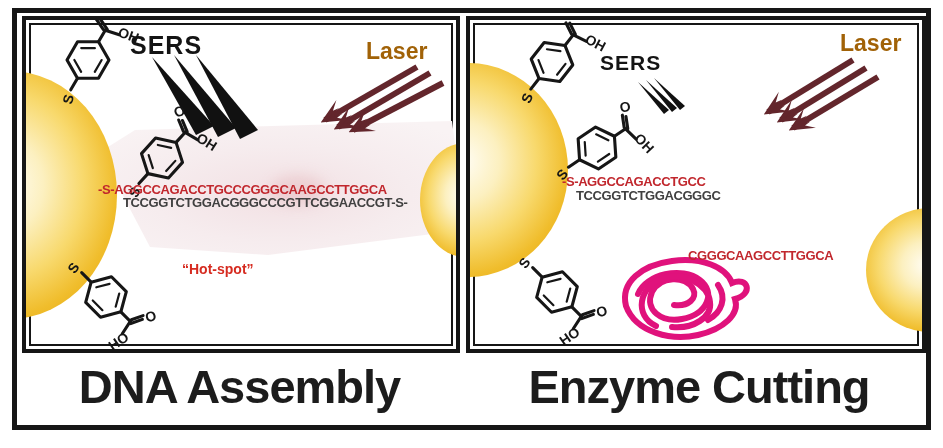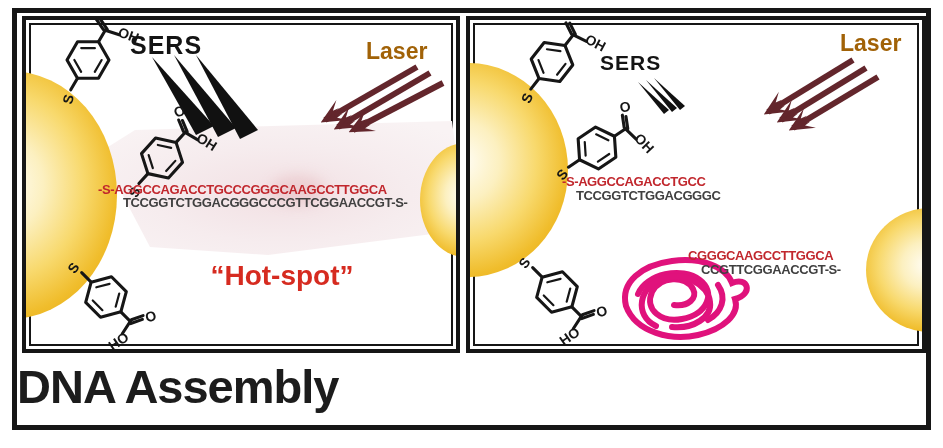--- a/index.html
+++ b/index.html
@@ -19,24 +19,24 @@
   #panel-left{left:22px;width:430px;}
   #panel-right{left:466px;width:452px;}
   .panel svg{position:absolute;left:0;top:0;}
   .txt{position:absolute;font-weight:bold;white-space:nowrap;line-height:1;}
   .sers-big{font-size:25px;letter-spacing:1px;color:#141414;}
   .sers-small{font-size:21px;letter-spacing:1px;color:#141414;}
   .laser{font-size:23px;color:#a16207;}
   .dna{font-size:13px;letter-spacing:-0.4px;}
   .dna-top{color:#c1272d;}
   .dna-bottom{color:#404040;}
-  .hotspot-text{font-size:28px;color:#d62b20;text-align:center;}
+  .hotspot-text{font-size:14px;color:#d62b20;text-align:left;}
   .band-label{
     position:absolute;top:363px;font-size:47px;font-weight:bold;color:#1c1c1c;
-    text-align:left;line-height:1;letter-spacing:-1px;
+    text-align:center;line-height:1;letter-spacing:-1px;
   }
   #label-left{left:17px;width:445px;}
   #label-right{left:468px;width:462px;}
   .molText{font-size:14px;font-weight:bold;fill:#161616;text-anchor:middle;
            font-family:"Liberation Sans", sans-serif;}
 </style>
 </head>
 <body>
 
 <div id="stage">
@@ -138,18 +138,18 @@
         <path d="M-42,-6 C-34,-26 2,-34 20,-20 C36,-8 28,14 2,19 C-18,23 -36,10 -28,-8 C-20,-24 6,-25 13,-11 C18,-2 8,7 -6,5"></path>
         <path d="M-24,26 C-46,16 -42,-14 -16,-22 C4,-28 28,-16 30,2 C32,17 14,29 -8,27"></path>
         <path d="M28,20 C42,12 47,-2 38,-15"></path>
       </g>
     </svg>
     <div class="txt sers-small" style="left:130px;top:32px">SERS</div>
     <div class="txt laser" style="left:370px;top:12px">Laser</div>
     <div class="txt dna dna-bottom" style="left:106px;top:169px">TCCGGTCTGGACGGGC</div>
     <div class="txt dna dna-top" style="left:92px;top:155px">-S-AGGCCAGACCTGCC</div>
     <div class="txt dna dna-top" style="left:218px;top:229px">CGGGCAAGCCTTGGCA</div>
-    <div class="txt dna dna-bottom" style="left:231px;top:243px">CCGTTCGGAACCGT-S-</div>
   </div>
 
   <div id="label-left" class="band-label">DNA Assembly</div>
+  <div id="label-right" class="band-label">Enzyme Cutting</div>
 
 </div>
 
 </body></html>

